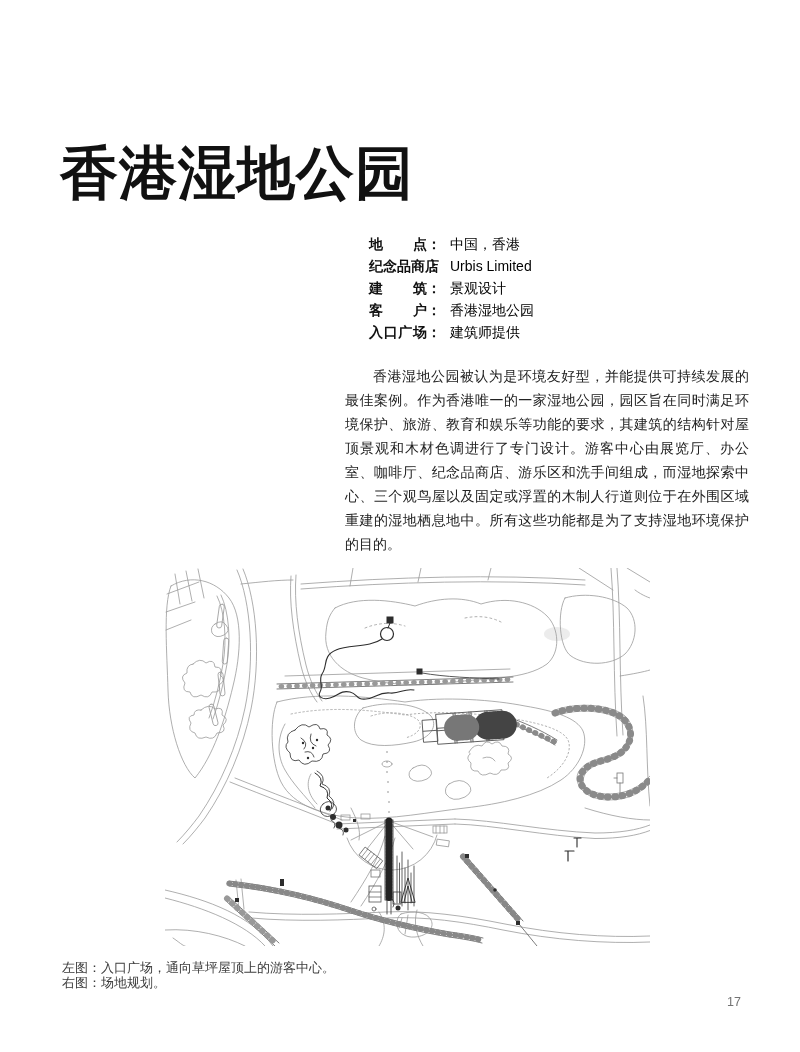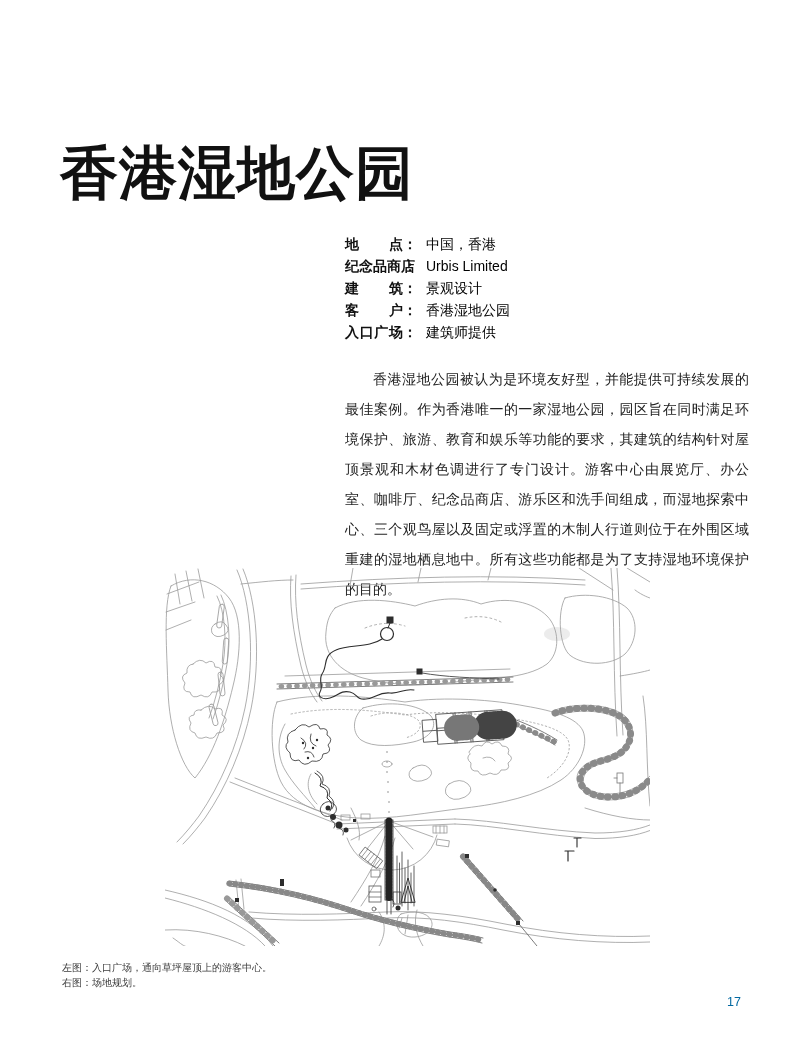--- a/index.html
+++ b/index.html
@@ -5,39 +5,39 @@
   html,body{margin:0;padding:0;background:#e8e8e8;}
   .page{
     position:relative;width:800px;height:1052px;margin:0 auto;background:#ffffff;
     font-family:"Liberation Sans","DejaVu Sans",sans-serif;color:#1a1a1a;overflow:hidden;
   }
   .title{
     position:absolute;left:60px;top:96px;font-size:58px;font-weight:700;
     letter-spacing:1px;color:#111;
   }
   .meta{position:absolute;left:345px;top:233px;font-size:14px;line-height:22px;}
-  .mrow{display:flex;white-space:nowrap;}
+  .mrow{display:flex;white-space:nowrap;margin-left:24px;}
   .mlabel{
     font-weight:700;display:inline-block;width:58px;color:#111;
     text-align:justify;text-align-last:justify;text-justify:inter-character;
   }
   .mcolon{font-weight:700;color:#111;margin-right:9px;}
   .mvalue{color:#000000;}
   .bodytext{
     position:absolute;left:345px;top:350px;width:404px;
-    font-size:14px;line-height:30px;text-align:justify;text-indent:2em;color:#222;
+    font-size:14px;line-height:24px;text-align:justify;text-indent:2em;color:#222;
   }
   .figure{position:absolute;left:165px;top:568px;width:485px;height:378px;}
   .figure svg{display:block;width:485px;height:378px;}
   .caption{
-    position:absolute;left:62px;top:961px;font-size:10px;line-height:14.5px;color:#3c3c3c;
+    position:absolute;left:62px;top:961px;font-size:13px;line-height:14.5px;color:#3c3c3c;
   }
   .pagenum{
     position:absolute;left:718px;top:995px;width:32px;text-align:center;
-    font-size:12.5px;color:#0369a1;
+    font-size:12.5px;color:#737373;
   }
 </style>
 </head>
 <body>
 
 <div class="page">
 
   <h1 class="title">香港湿地公园</h1>
 
   <div class="meta">

